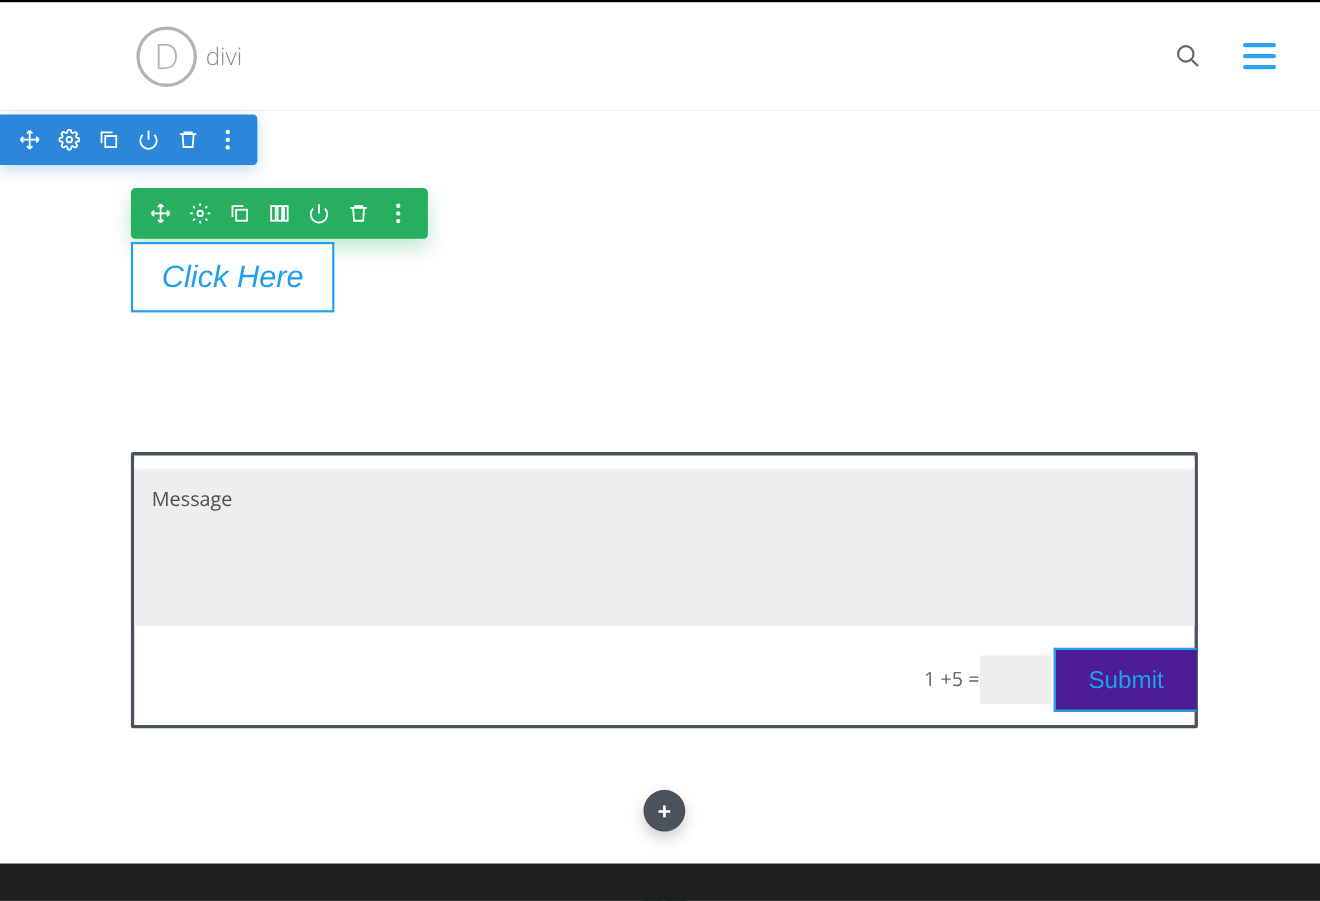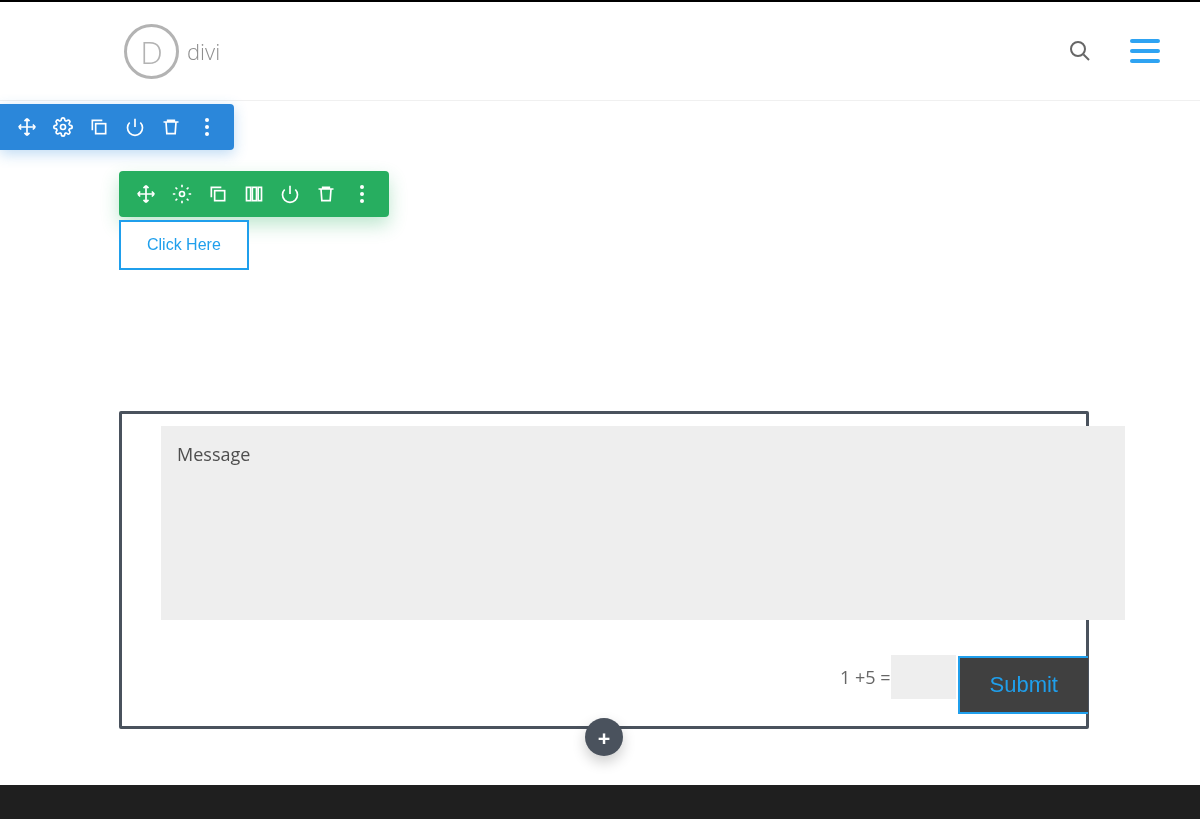--- a/index.html
+++ b/index.html
@@ -22,35 +22,35 @@
 .toolbar { display:flex; align-items:center; gap:14px; padding:12px 16px; border-radius:0 4px 4px 0; position:absolute; }
 .toolbar.blue { background:#2b87da; top:3px; left:0; box-shadow:0 4px 14px rgba(43,135,218,.3); }
 .toolbar.green { background:#27ae60; top:70px; left:119px; box-shadow:0 8px 18px rgba(39,174,96,.3); border-radius:4px; }
 .toolbar.dark { background:#404752; position:absolute; top:348px; left:491px; box-shadow:0 6px 16px rgba(0,0,0,.3); border-radius:4px; }
 .tb-icon { width:22px; height:22px; color:#fff; display:flex; align-items:center; justify-content:center; cursor:pointer; }
 .tb-icon svg { width:20px; height:20px; }
 .dots { display:flex; flex-direction:column; gap:3px; }
 .dots i { width:4px; height:4px; background:#fff; border-radius:50%; }
 
 
-.click-here { position:absolute; top:119px; left:119px; border:2px solid #1f9fec; color:#1f9fec; padding:14px 26px; font-size:16px; background:#fff; cursor:pointer; }
+.click-here { position:absolute; top:119px; left:119px; border:2px solid #1f9fec; color:#1f9fec; padding:14px 26px; font-size:28px; background:#fff; cursor:pointer;font-style:italic; }
 
 
 .form-panel { position:absolute; top:310px; left:119px; width:970px; border:3px solid #4a525d; border-radius:2px; padding:4px 0 0 0; }
 .form-row { display:flex; }
 .inp { flex:1; }
 .inp input, .inp textarea { width:100%; border:none; background:#eee; padding:16px; font-size:18px; color:#555; font-family:inherit; }
 .inp input::placeholder, .inp textarea::placeholder { color:#4e4e4e; }
 .gap { width:30px; background:#fff; }
 .gap2 { width:10px; background:#fff; }
-.inp textarea { height:194px; resize:none;margin-left:39px; }
+.inp textarea { height:143px; resize:none; }
 .form-bottom { display:flex; align-items:center; justify-content:flex-end; padding:15px 0 12px 0; position:relative; }
 .captcha { font-size:18px; color:#666; display:flex; align-items:center; gap:8px; }
 .captcha-box { width:65px; height:44px; background:#eee; }
-.submit { border:2px solid #1f9fec; color:#1f9fec; background:#404040; padding:14px 30px; font-size:22px; cursor:pointer; border-right:none; position:relative; right:-2px;margin-top:16px; }
+.submit { border:2px solid #1f9fec; color:#1f9fec; background:#4c1d95; padding:14px 30px; font-size:22px; cursor:pointer; border-right:none; position:relative; right:-2px; }
 
 
 .circle-btn { width:38px; height:38px; border-radius:50%; color:#fff; display:flex; align-items:center; justify-content:center; font-size:22px; font-weight:700; cursor:pointer; position:absolute; left:585px; box-shadow:0 6px 14px rgba(0,0,0,.2); }
 .circle-dark { background:#4a525d; top:617px; }
 .circle-green { background:#27ae60; top:700px; box-shadow:0 6px 14px rgba(39,174,96,.35); }
 
 .footer-bar { position:absolute; top:785px; left:0; width:1200px; height:34px; background:#1f1f1f; }
 .row-spacer { height:8px; background:#fff; }
 </style>
 </head>

